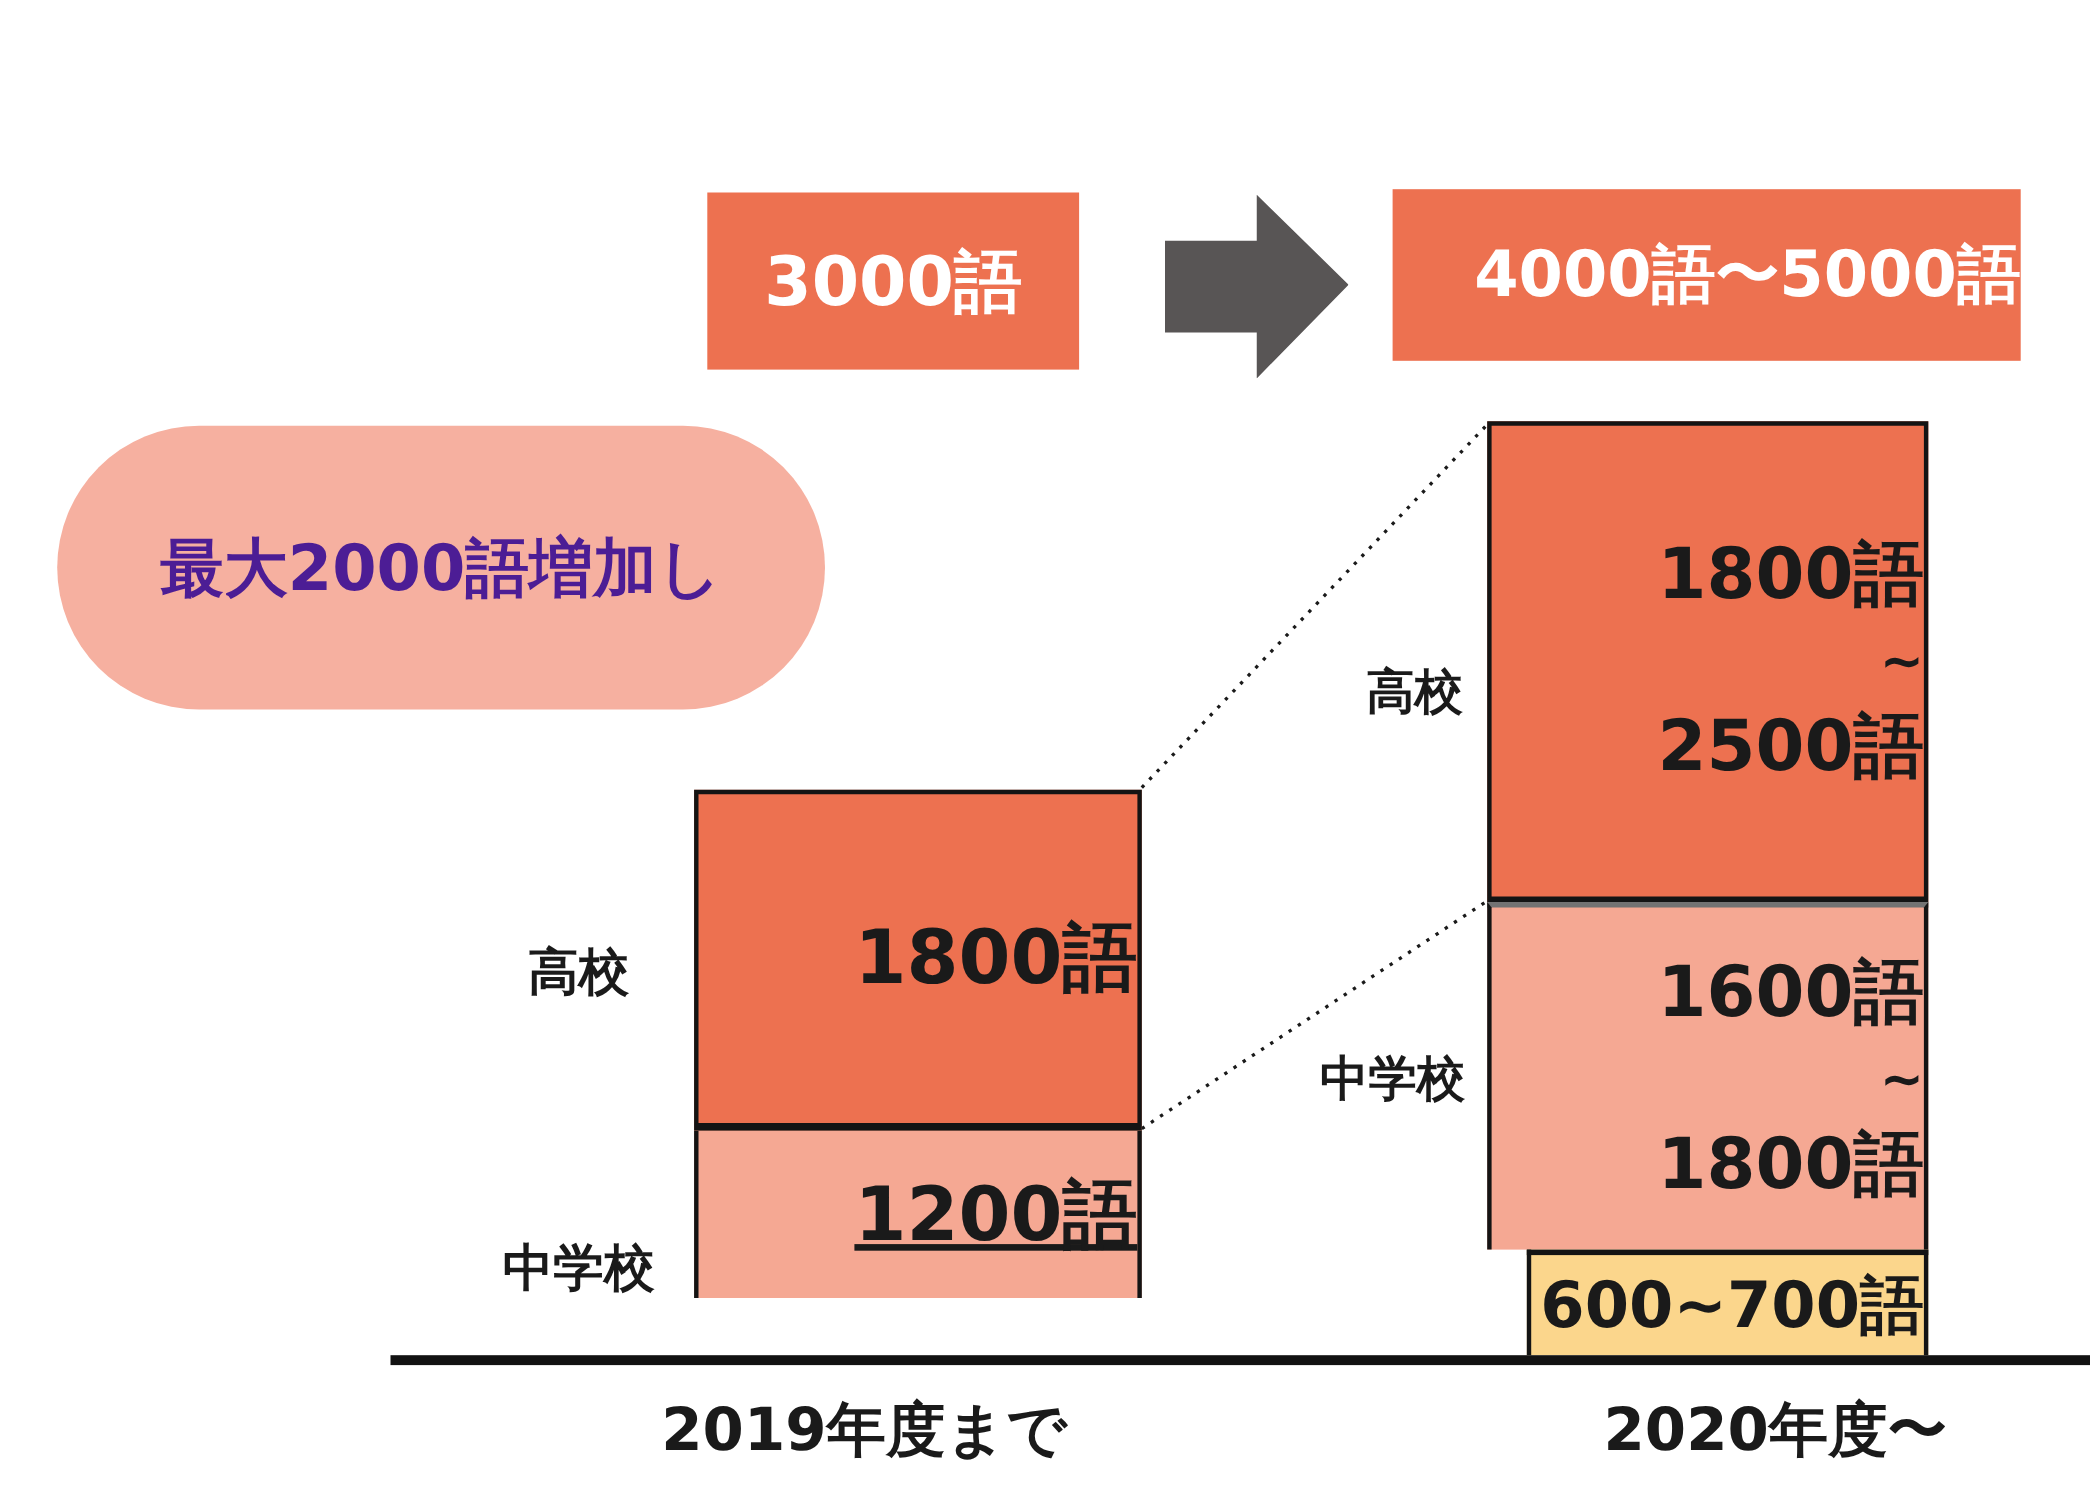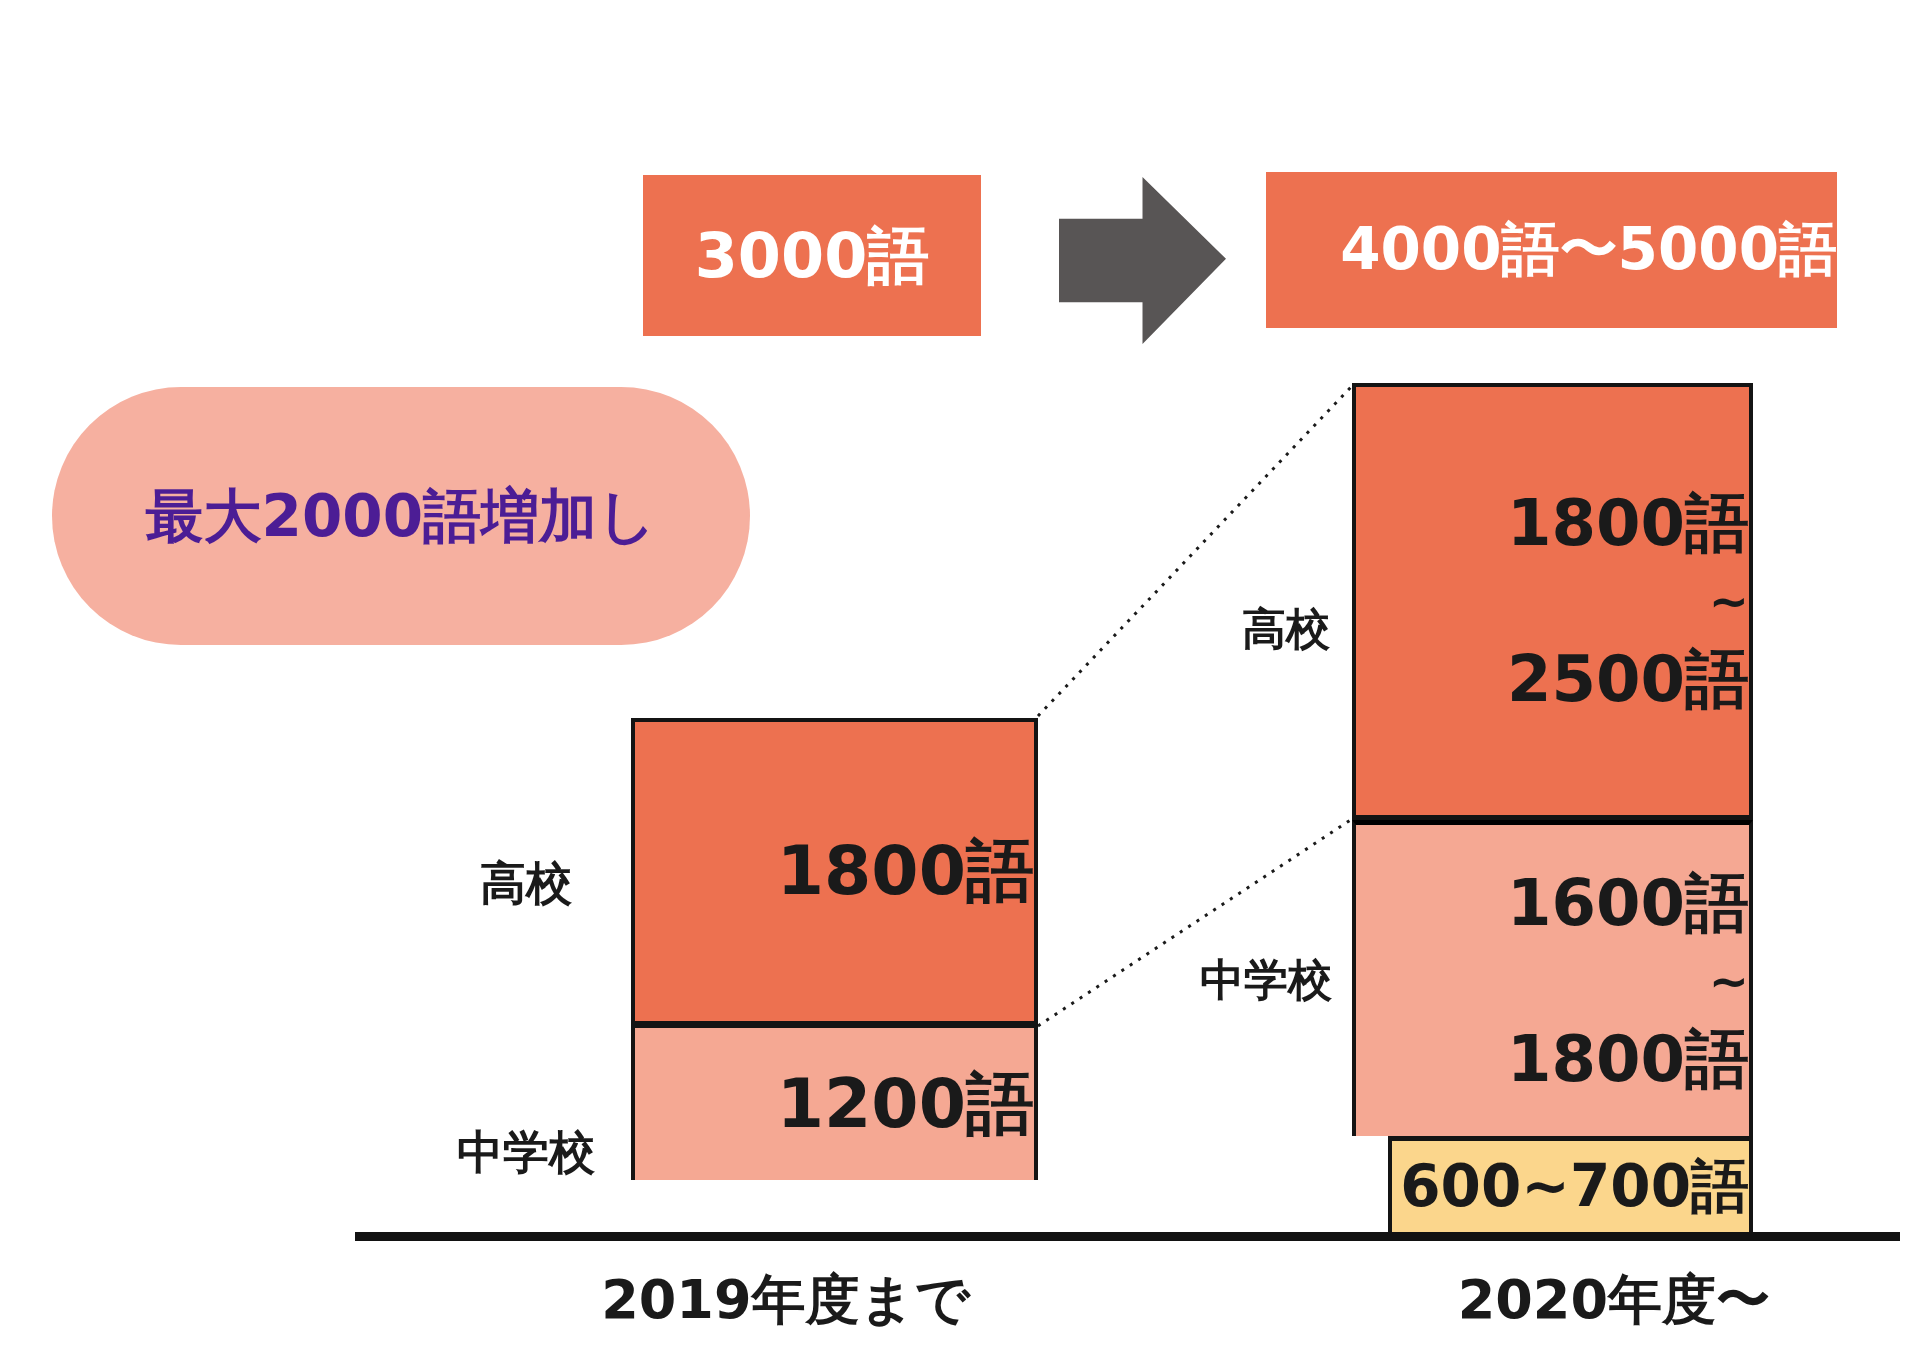--- a/index.html
+++ b/index.html
@@ -25,23 +25,23 @@
     font-size:58px;font-weight:700;line-height:92px;color:#4c1d95;text-align:center;
   }
   .bar{display:flex;flex-direction:column;}
   .bar-before{left:631px;top:718px;width:407px;height:514px;}
   .bar-after{left:1352px;top:383px;width:401px;height:849px;}
   .seg{box-sizing:border-box;display:flex;flex-direction:column;align-items:flex-end;justify-content:center;font-weight:700;color:#1a1a1a;}
   .seg.orange{background:#ED7150;}
   .seg.salmon{background:#F5A893;}
   .seg.yellow{background:#FBD68C;}
   .bb-k{height:310px;border:4px solid #141414;border-bottom:7px solid #141414;font-size:68px;}
-  .bb-c{height:152px;border:4px solid #141414;border-top:none;border-bottom:none;font-size:68px;}
+  .bb-c{height:152px;border:4px solid #141414;border-top:none;border-bottom:none;font-size:68px;text-decoration:underline;}
   .ba-k{height:437px;border:4px solid #141414;border-bottom:5px solid #141414;}
-  .ba-c{height:316px;border:4px solid #141414;border-top:5px solid #000000;border-bottom:none;}
+  .ba-c{height:316px;border:4px solid #141414;border-top:5px solid #737373;border-bottom:none;}
   .ba-s{height:96px;border:4px solid #141414;border-top:5px solid #141414;border-bottom:none;font-size:58px;margin-left:36px;}
   .rangeline{font-size:64px;line-height:64px;margin:14px 0;}
   .tildeline{font-size:48px;line-height:48px;margin:8px 0;}
   .sidelabel{font-weight:700;color:#1a1a1a;}
   .sl-left{font-size:46px;text-align:center;}
   .sl-right{font-size:44px;text-align:right;}
   .axis{left:355px;top:1232px;width:1545px;height:9px;background:#121212;}
   .axislabel{font-size:54px;font-weight:700;text-align:right;color:#1a1a1a;}
   svg.overlay{position:absolute;left:0;top:0;pointer-events:none;}
 </style>

